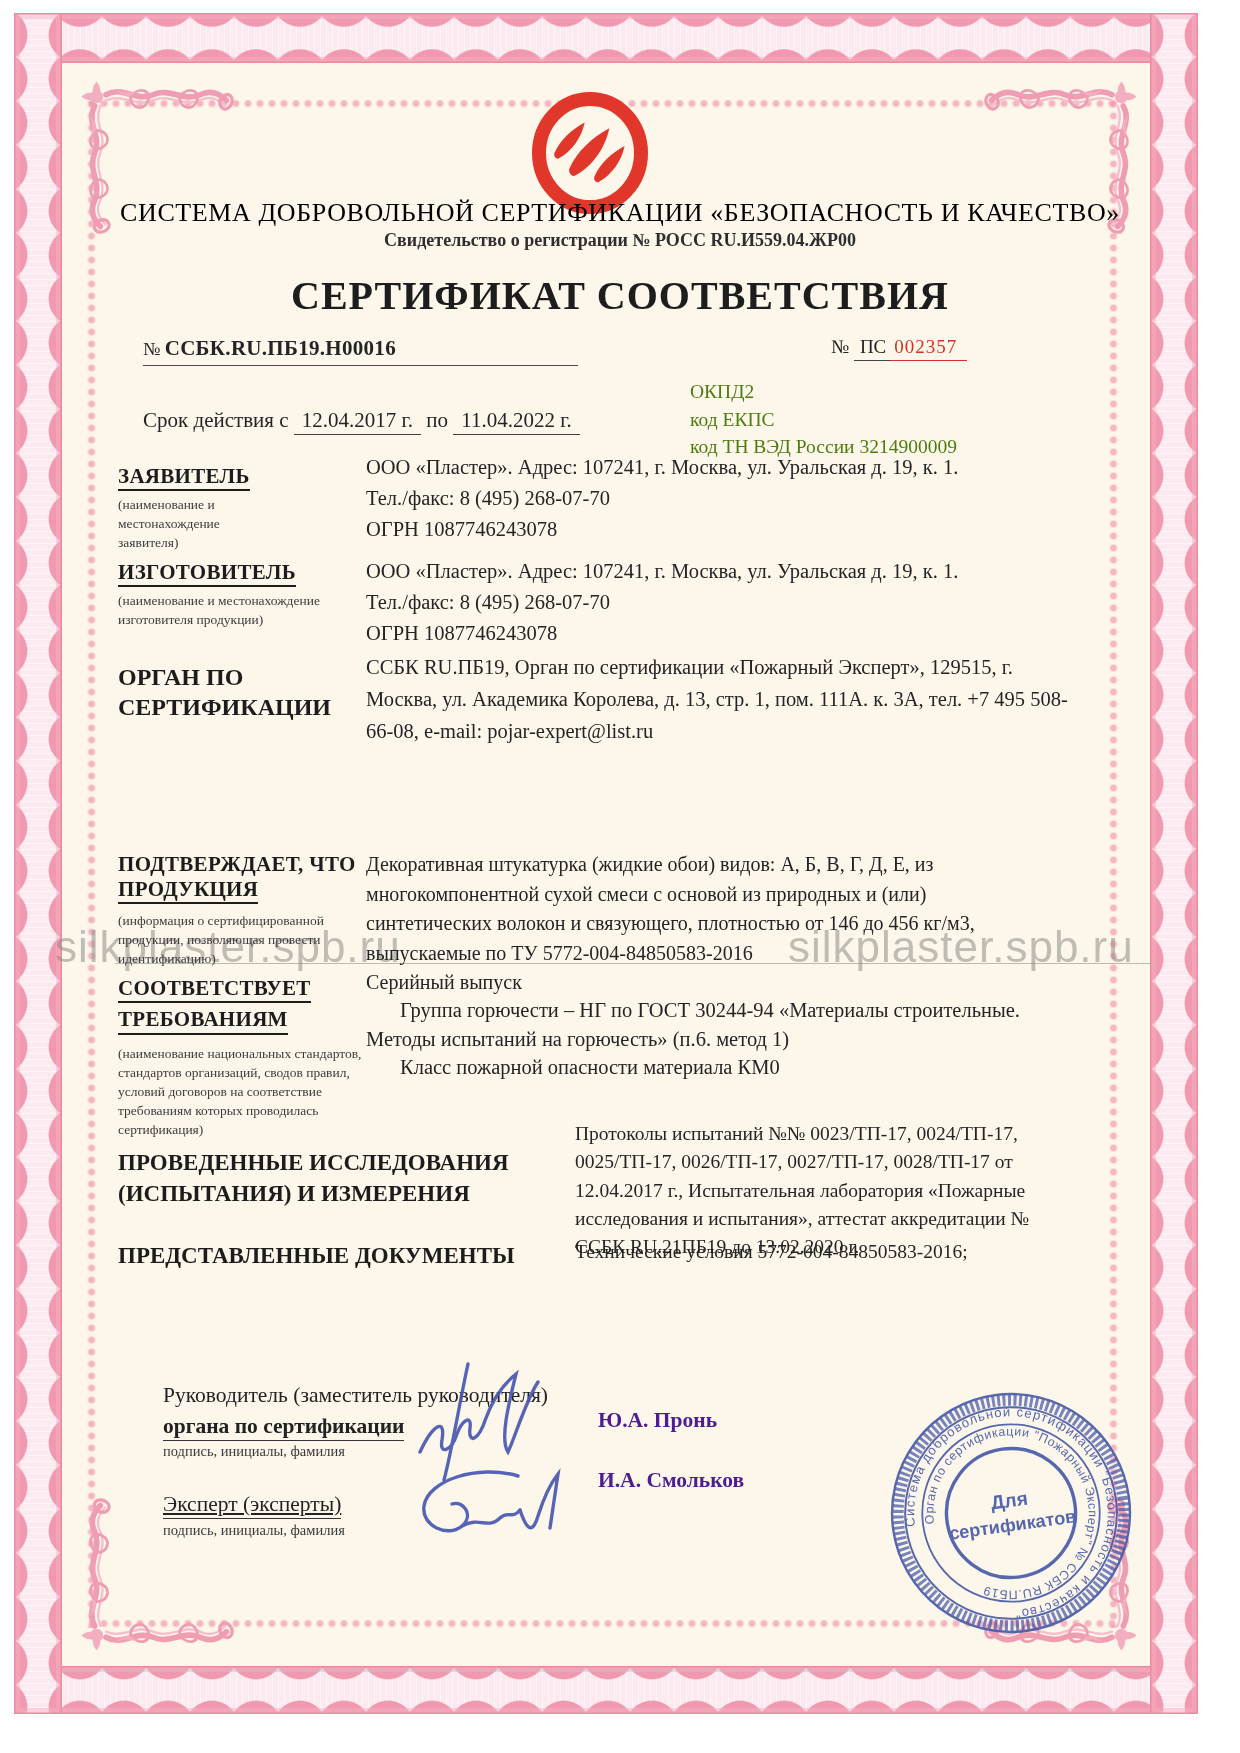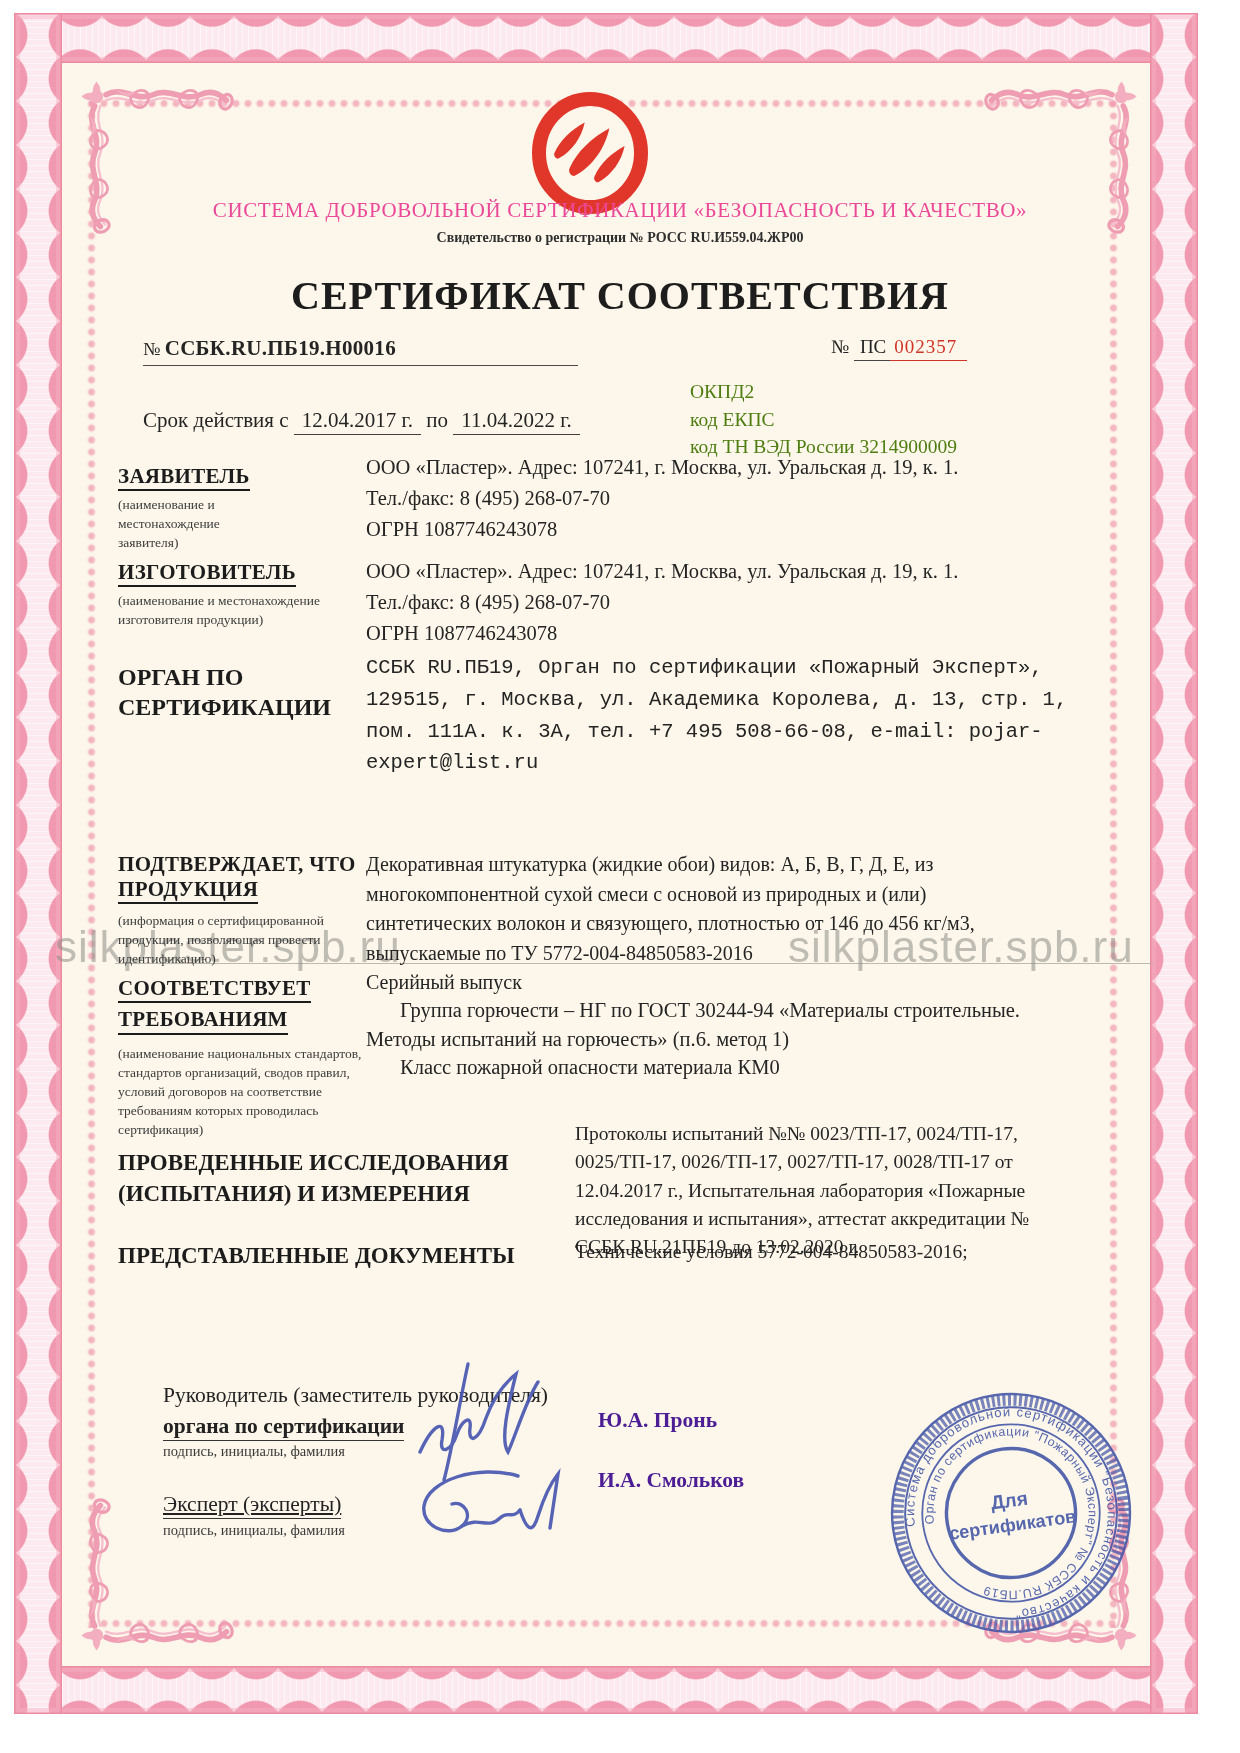--- a/index.html
+++ b/index.html
@@ -27,22 +27,22 @@
   
   .chain{position:absolute;opacity:.7;}
   .chain-h{height:11px;background-image:radial-gradient(circle at 50% 50%, rgba(240,150,172,.95) 0 2.5px, rgba(240,150,172,.35) 3.5px, rgba(0,0,0,0) 5px);background-size:12px 11px;background-repeat:repeat-x;}
   .chain-v{width:11px;background-image:radial-gradient(circle at 50% 50%, rgba(240,150,172,.95) 0 2.5px, rgba(240,150,172,.35) 3.5px, rgba(0,0,0,0) 5px);background-size:11px 12px;background-repeat:repeat-y;}
   .corner{position:absolute;width:160px;height:160px;}
   .corner.tr{transform:scaleX(-1);}
   .corner.bl{transform:scaleY(-1);}
   .corner.br{transform:scale(-1,-1);}
   
   .logo{position:absolute;left:531px;top:92px;width:118px;height:122px;}
-  .sysline{position:absolute;left:60px;right:60px;top:198px;text-align:center;font-size:21px;letter-spacing:.6px;color:#ec4899;}
-  .regline{position:absolute;left:60px;right:60px;top:230px;text-align:center;font-size:14px;font-weight:bold;color:#2e2e2e;}
+  .sysline{position:absolute;left:60px;right:60px;top:198px;text-align:center;font-size:26px;letter-spacing:.6px;color:#000000;}
+  .regline{position:absolute;left:60px;right:60px;top:230px;text-align:center;font-size:18px;font-weight:bold;color:#2e2e2e;}
   .title{position:absolute;left:0;right:0;top:272px;text-align:center;font-size:40px;font-weight:bold;letter-spacing:1px;color:#1d1d1d;}
   .certno{position:absolute;left:143px;top:336px;width:435px;border-bottom:1.5px solid #4a4a4a;padding-bottom:4px;font-size:18px;}
   .certno b{font-size:21px;letter-spacing:.3px;}
   .blankno{position:absolute;left:815px;top:336px;font-size:19px;margin-left:16px;}
   .blankno .ser{border-bottom:1.5px solid #444;padding:0 4px 3px 6px;}
   .blankno .num{color:#d23327;border-bottom:1.5px solid #d23327;padding:0 10px 3px 4px;letter-spacing:1px;}
   .codes{position:absolute;left:690px;top:378px;font-size:19.5px;line-height:1.42;color:#4d7c0f;}
   .validity{position:absolute;left:143px;top:408px;font-size:21px;}
   .validity .dt{border-bottom:1.5px solid #3f3f3f;padding:0 8px 2px 8px;}
   
@@ -169,21 +169,21 @@
     <span class="big u">ИЗГОТОВИТЕЛЬ</span>
     <span class="note" style="width:215px;">(наименование и местонахождение изготовителя продукции)</span>
   </div>
   <div class="cnt" style="top:556px;width:706px;">
     <p>ООО «Пластер». Адрес: 107241, г. Москва, ул. Уральская д. 19, к. 1.</p>
     <p>Тел./факс: 8 (495) 268-07-70</p>
     <p>ОГРН 1087746243078</p>
   </div>
 
   <div class="lbl organ-lbl" style="top:662px;width:260px;">ОРГАН ПО СЕРТИФИКАЦИИ</div>
-  <div class="cnt" style="top:652px;width:710px;line-height:1.55;font-family:Liberation Mono, monospace;">
+  <div class="cnt" style="top:652px;width:710px;line-height:1.55;">
     <p>ССБК RU.ПБ19, Орган по сертификации «Пожарный Эксперт», 129515, г. Москва, ул. Академика Королева, д. 13, стр. 1, пом. 111А. к. 3А, тел. +7 495 508-66-08, e-mail: pojar-expert@list.ru</p>
   </div>
 
   <div class="lbl" style="top:852px;">
     <span class="big">ПОДТВЕРЖДАЕТ, ЧТО</span><br>
     <span class="big u">ПРОДУКЦИЯ</span>
     <span class="note" style="width:235px;margin-top:10px;">(информация о сертифицированной продукции, позволяющая провести идентификацию)</span>
   </div>
   <div class="cnt" style="top:850px;width:668px;font-size:20px;line-height:1.48;">
     <p>Декоративная штукатурка (жидкие обои) видов: А, Б, В, Г, Д, Е, из многокомпонентной сухой смеси с основой из природных и (или) синтетических волокон и связующего, плотностью от 146 до 456 кг/м3, выпускаемые по ТУ 5772-004-84850583-2016</p>

